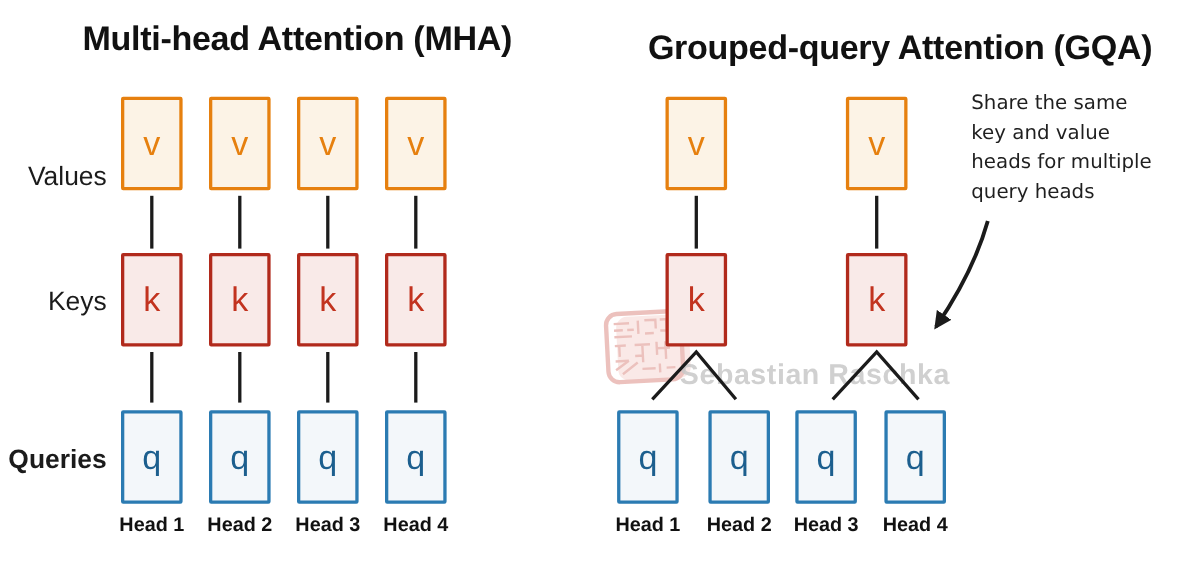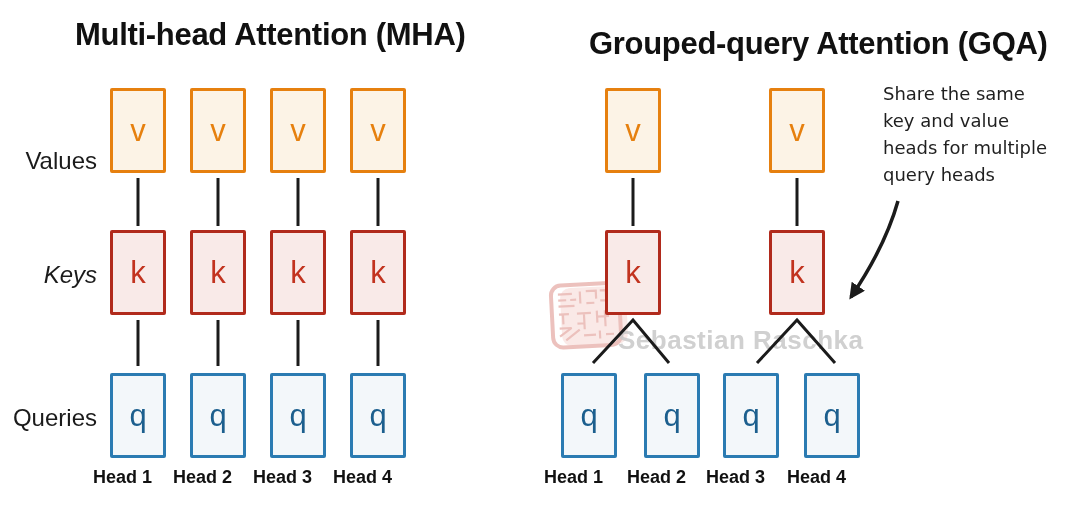--- a/index.html
+++ b/index.html
@@ -17,21 +17,21 @@
   }
   .box {
     position:absolute; width:56px; height:85px; border-radius:2px;
     display:flex; align-items:center; justify-content:center;
     font-size:31px; box-sizing:border-box;
   }
   .box.v { border:3px solid #E6800F; background:#FCF3E6; color:#E6800F; }
   .box.k { border:3px solid #B12A1C; background:#F9EAE8; color:#C2331F; }
   .box.q { border:3px solid #2B7BB2; background:#F3F7FA; color:#1C5F8E; }
   .head-label {
-    position:absolute; width:90px; top:467px; text-align:left;
+    position:absolute; width:90px; top:467px; text-align:center;
     font-size:18px; font-weight:bold; color:#111; white-space:nowrap;
   }
   #connector-layer {
     position:absolute; left:0; top:0; width:1080px; height:513px;
     pointer-events:none; z-index:3;
   }
   .box, .head-label { z-index:4; }
   .annotation {
     position:absolute; left:883px; top:80px; z-index:2;
     font-family:"DejaVu Sans", sans-serif; font-size:18px; line-height:27px;
@@ -67,22 +67,22 @@
       </g>
     </svg>
   </div>
 
   <div id="watermark-text">Sebastian Raschka</div>
 
   <div class="panel-title" style="left:75px; top:17px;">Multi-head Attention (MHA)</div>
   <div class="panel-title" style="left:545px; top:26px;margin-left:44px;">Grouped-query Attention (GQA)</div>
 
   <div class="row-label" style="top:119px;margin-top:28px;">Values</div>
-  <div class="row-label" style="top:261px;font-style:italic;">Keys</div>
-  <div class="row-label" style="top:404px;">Queries</div>
+  <div class="row-label" style="top:261px;">Keys</div>
+  <div class="row-label" style="top:404px;font-weight:bold;">Queries</div>
 
   <svg id="connector-layer" viewBox="0 0 1080 513" xmlns="http://www.w3.org/2000/svg">
     <defs>
       <marker id="ah" markerUnits="userSpaceOnUse" markerWidth="18" markerHeight="16" refX="13" refY="8" orient="auto">
         <polygon points="0 0, 16 8, 0 16" fill="#1B1B1B"></polygon>
       </marker>
     </defs>
     <g stroke="#1B1B1B" stroke-width="3">
       <line x1="138" y1="178" x2="138" y2="226"></line>
       <line x1="218" y1="178" x2="218" y2="226"></line>

